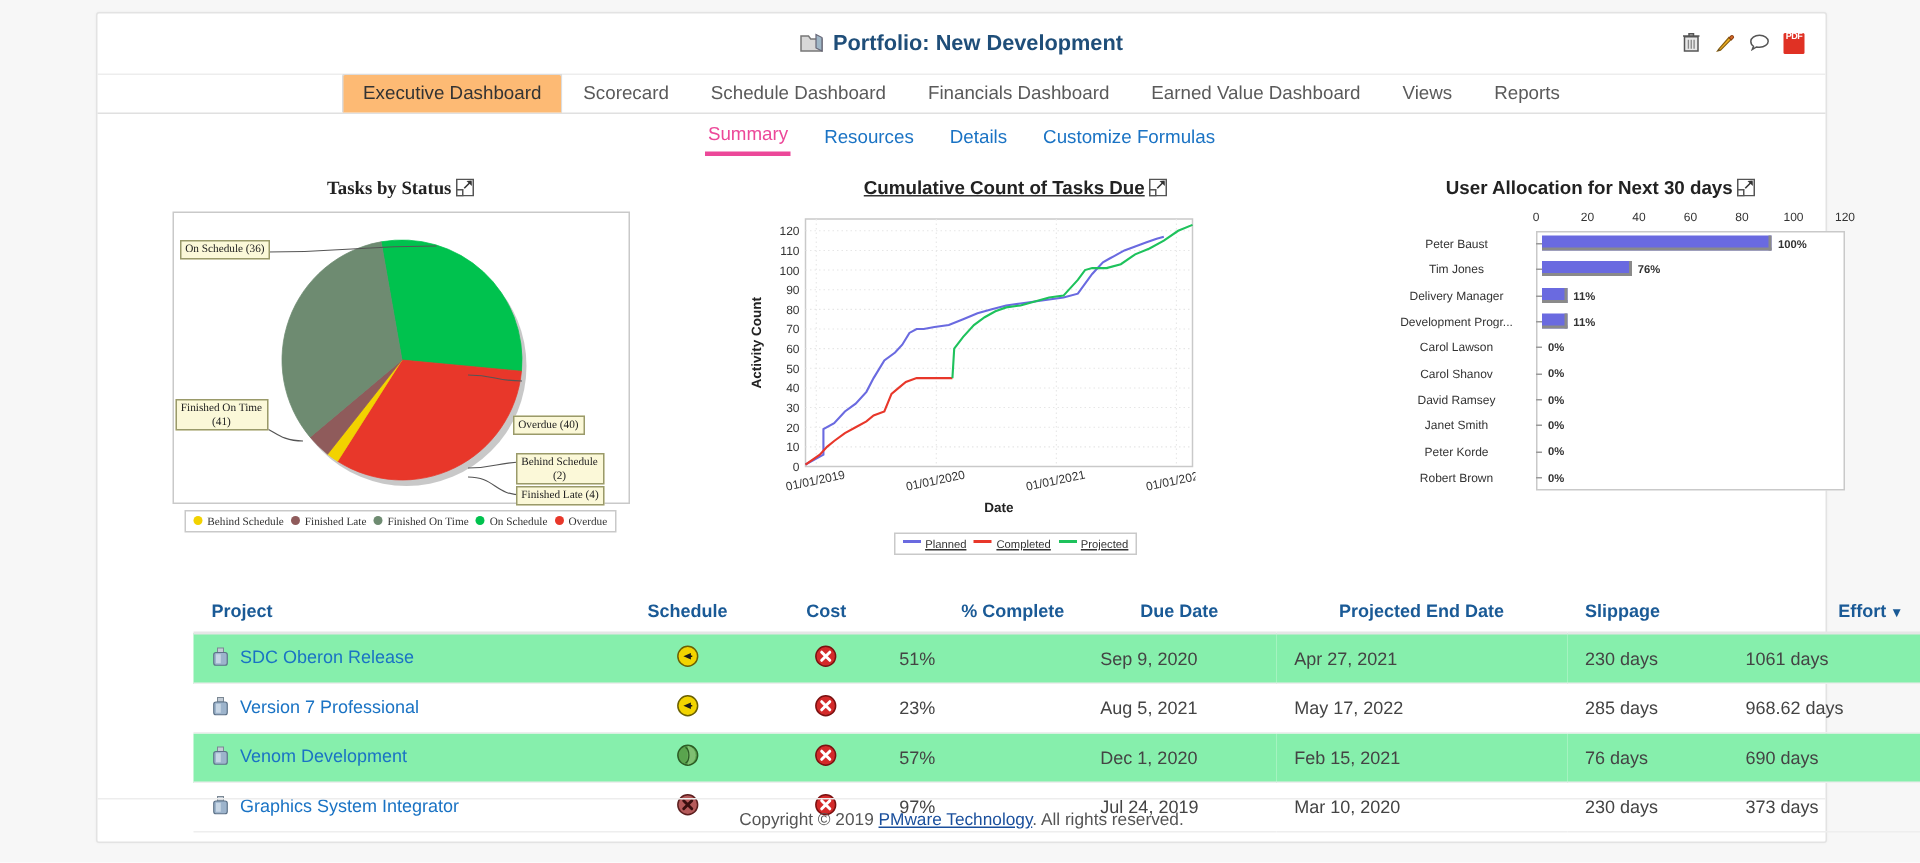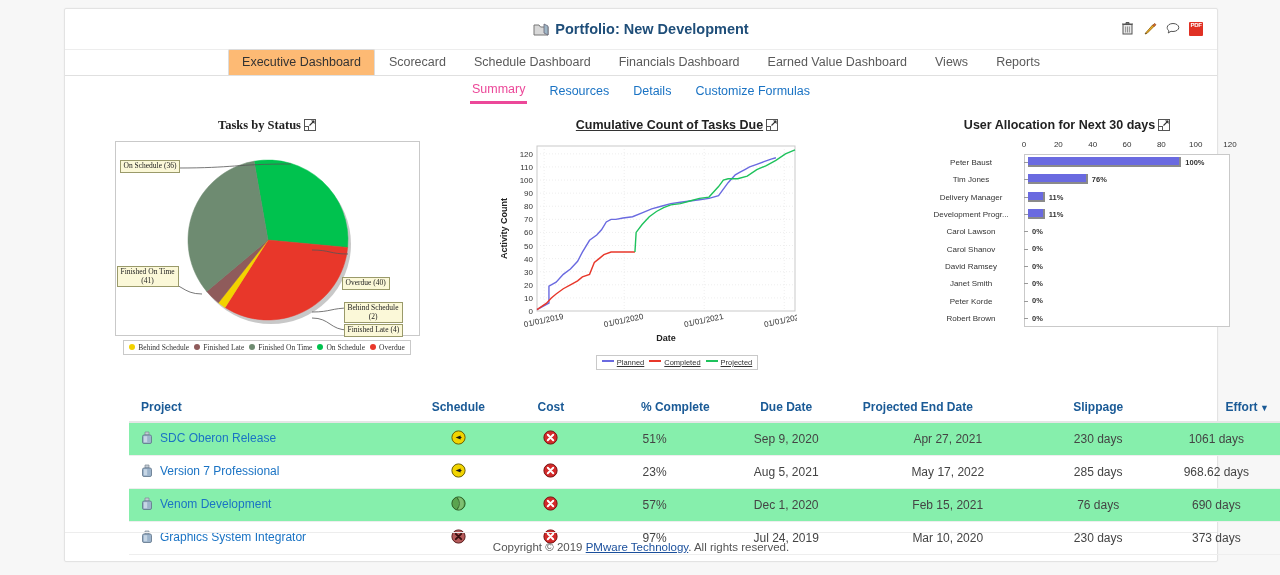--- a/index.html
+++ b/index.html
@@ -115,21 +115,21 @@
     font-size:12px;font-weight:bold;color:#1a5a96;padding:6px 12px 7px;
     border-bottom:2px solid #e6e6e6;cursor:pointer;white-space:nowrap;margin-top:27px;
   }
   table.grid td{
     font-size:12px;color:#444;padding:7px 12px;border-bottom:1px solid #eeeeee;
     white-space:nowrap;
   }
   tr.alt td{background:#86efac;}
   .c-proj{text-align:left;}
   .c-mid{text-align:center;}
-  .c-num{text-align:center;}
+  .c-num{text-align:left;}
   .plink{color:#1a73c4;cursor:pointer;}
   .proj-ico{display:inline-block;vertical-align:-3px;margin-right:6px;}
   .st-ico{display:inline-block;vertical-align:-3px;}
 
   
   .footer{
     position:absolute;left:0;right:0;bottom:0;height:28px;
     border-top:1px solid #ededed;text-align:center;
     font-size:11.5px;color:#555;line-height:28px;
   }
@@ -415,22 +415,22 @@
 
   <div class="tbl-wrap">
     <table class="grid">
       <thead>
           <tr id="grid-head">
             <th class="c-proj" style="text-align: left;"><span>Project</span></th>
             <th class="c-mid" style="text-align: center;"><span>Schedule</span></th>
             <th class="c-mid" style="text-align: center;"><span>Cost</span></th>
             <th class="c-num" style="text-align: right;"><span>% Complete</span></th>
             <th class="c-num" style="text-align: center;"><span>Due Date</span></th>
-            <th class="c-num" style="text-align: left;"><span>Projected End Date</span></th>
-            <th class="c-num" style="text-align: center;"><span>Slippage</span></th>
+            <th class="c-num" style="text-align: center;"><span>Projected End Date</span></th>
+            <th class="c-num" style="text-align: left;"><span>Slippage</span></th>
             <th class="c-num" style="text-align: right;"><span>Effort</span><span style="font-size: 9px;"> ▼</span></th>
           </tr>
         </thead>
       <tbody id="grid-body">
           <tr class="alt">
             <td class="c-proj"><span class="proj-ico"><svg width="13" height="14" viewBox="0 0 13 14">
                   <path d="M4 1h4v3H4z" fill="#c3ccd6" stroke="#7b8894" stroke-width=".7"></path>
                   <rect x="1.5" y="4" width="9" height="8.5" rx="1.5" fill="#9db4cc" stroke="#5d7288" stroke-width=".8"></rect>
                   <path d="M3 5.2h3.2v6H3z" fill="#d6e2ee" opacity=".75"></path>
                 </svg></span><span class="plink">SDC Oberon Release</span></td>

